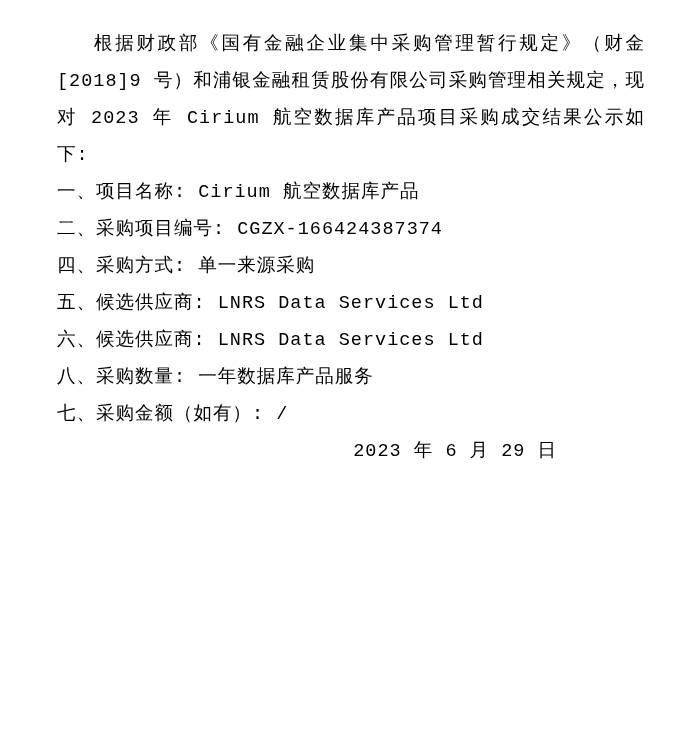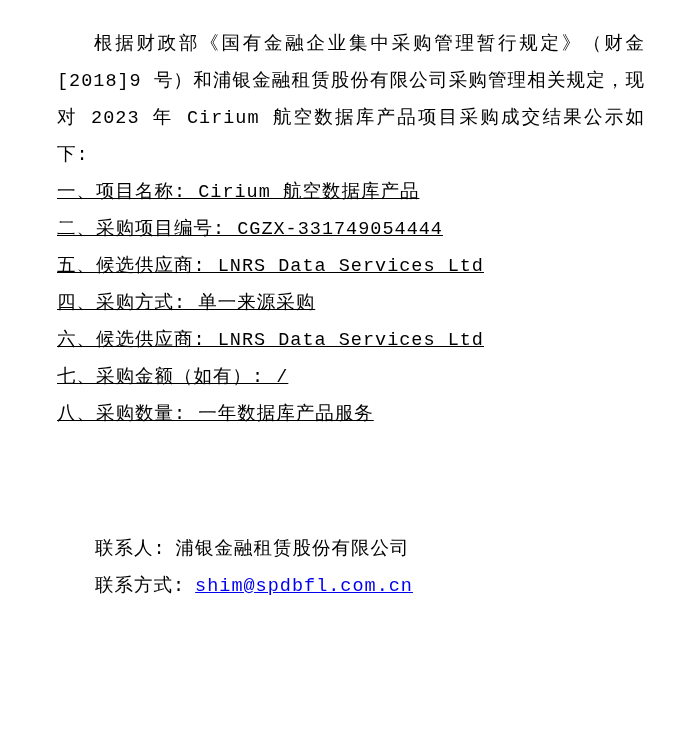--- a/index.html
+++ b/index.html
@@ -17,21 +17,20 @@
     color: #000000;
     overflow: hidden;
   }
   .page p { margin: 0; }
   .intro {
     text-indent: 2em;
     text-align: justify;
   }
   .item {
     text-align: justify;
-    text-decoration: underline;
   }
   .contact {
     margin-top: 98px;
     padding-left: 38px;
   }
   .val { margin-left: 10px; }
   .email {
     color: #0000EE;
     text-decoration: underline;
     cursor: pointer;
@@ -42,33 +41,25 @@
   }
 </style>
 </head>
 <body>
 
 <div class="page">
 
   <p class="intro">根据财政部《国有金融企业集中采购管理暂行规定》（财金[2018]9 号）和浦银金融租赁股份有限公司采购管理相关规定，现对 2023 年 Cirium 航空数据库产品项目采购成交结果公示如下:</p>
 
   <p class="item">一、项目名称: Cirium 航空数据库产品</p>
-  <p class="item">二、采购项目编号: CGZX-331749054444</p>
+  <p class="item">二、采购项目编号: CGZX-166424387374</p>
+  <p class="item">四、采购方式: 单一来源采购</p>
   <p class="item">五、候选供应商: LNRS Data Services Ltd</p>
-  <p class="item">四、采购方式: 单一来源采购</p>
   <p class="item">六、候选供应商: LNRS Data Services Ltd</p>
+  <p class="item">八、采购数量: 一年数据库产品服务</p>
   <p class="item">七、采购金额（如有）: /</p>
-  <p class="item">八、采购数量: 一年数据库产品服务</p>
 
-  <div class="contact">
-    <p class="contact-line">
-      <span>联系人:</span><span class="val">浦银金融租赁股份有限公司</span>
-    </p>
-    <p class="contact-line">
-      <span>联系方式:</span><a class="val email">shim@spdbfl.com.cn</a>
-    </p>
-  </div>
 
   <p class="date-line">
     <span>2023 年 6 月 29 日</span>
   </p>
 
 </div>
 
 </body></html>

